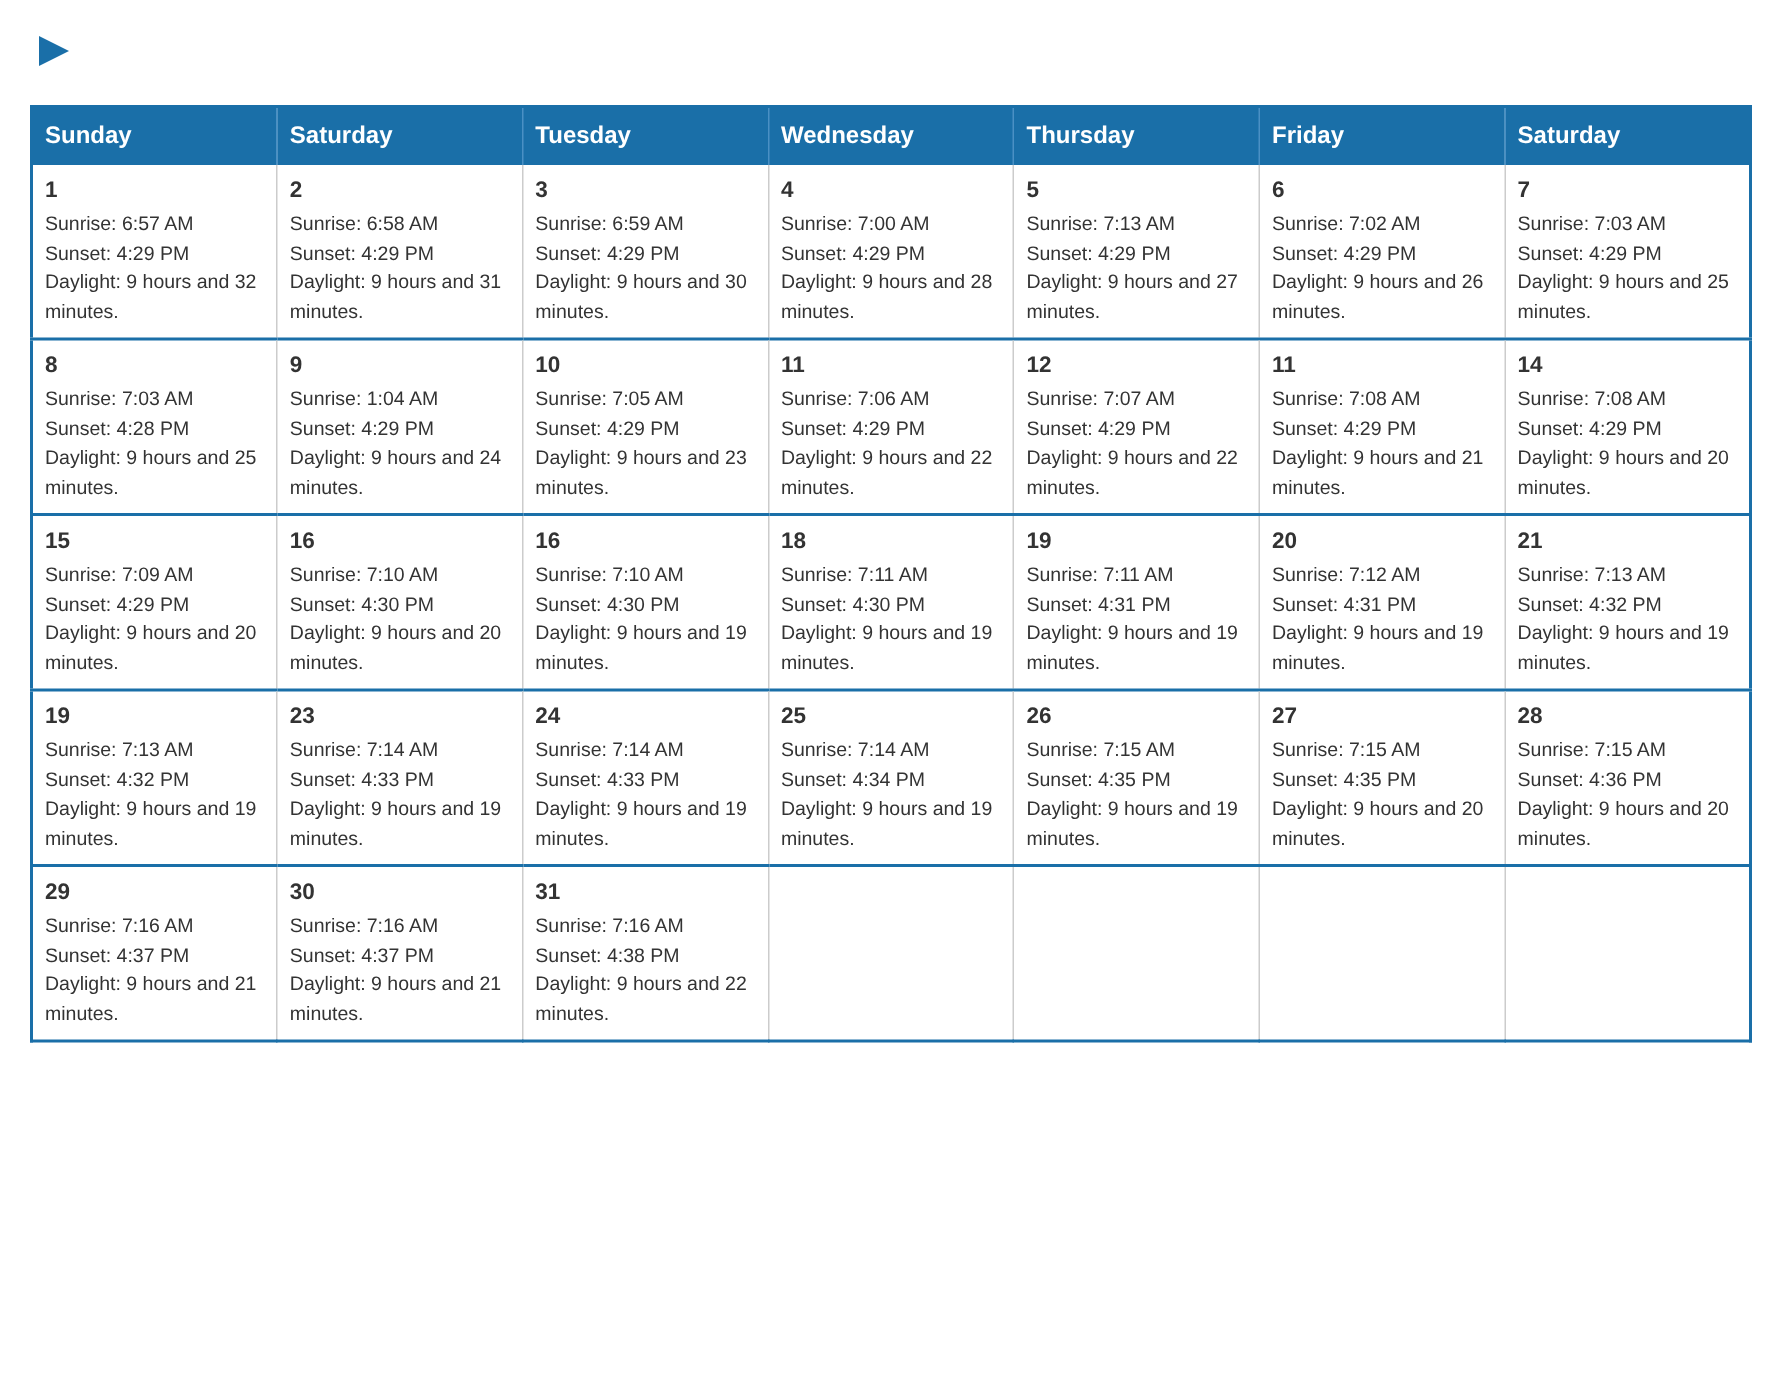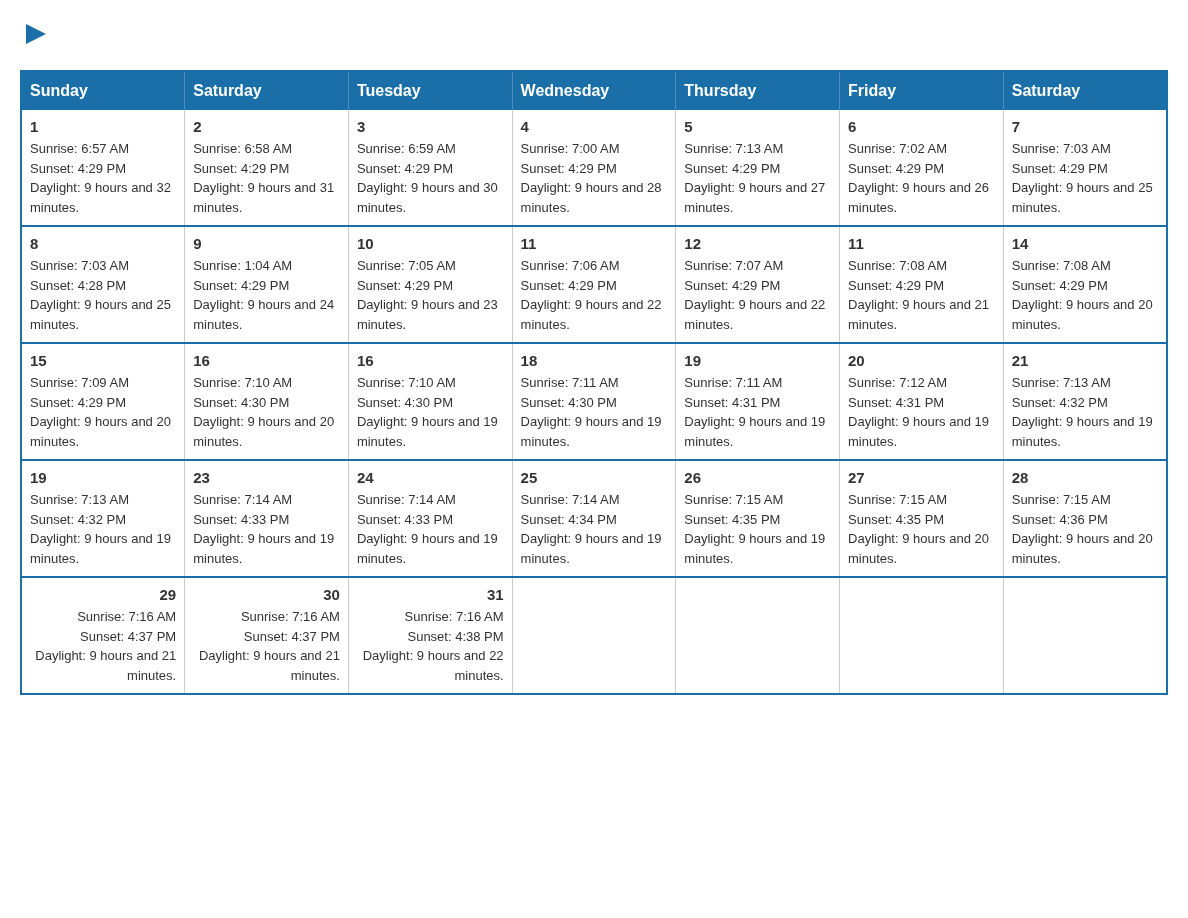--- a/index.html
+++ b/index.html
@@ -56,21 +56,20 @@
       padding: 8px;
       border-right: 1px solid #ccc;
       border-bottom: 2px solid #1a6fa8;
       width: 14.28%;
       font-size: 13px;
       color: #333;
       min-height: 100px;
     }
     .calendar tr:last-child td {
       border-bottom: none;
-      text-align: right;
     }
     .calendar td:last-child {
       border-right: none;
     }
     .day-num {
       font-size: 15px;
       font-weight: bold;
       margin-bottom: 4px;
       display: block;
     }

